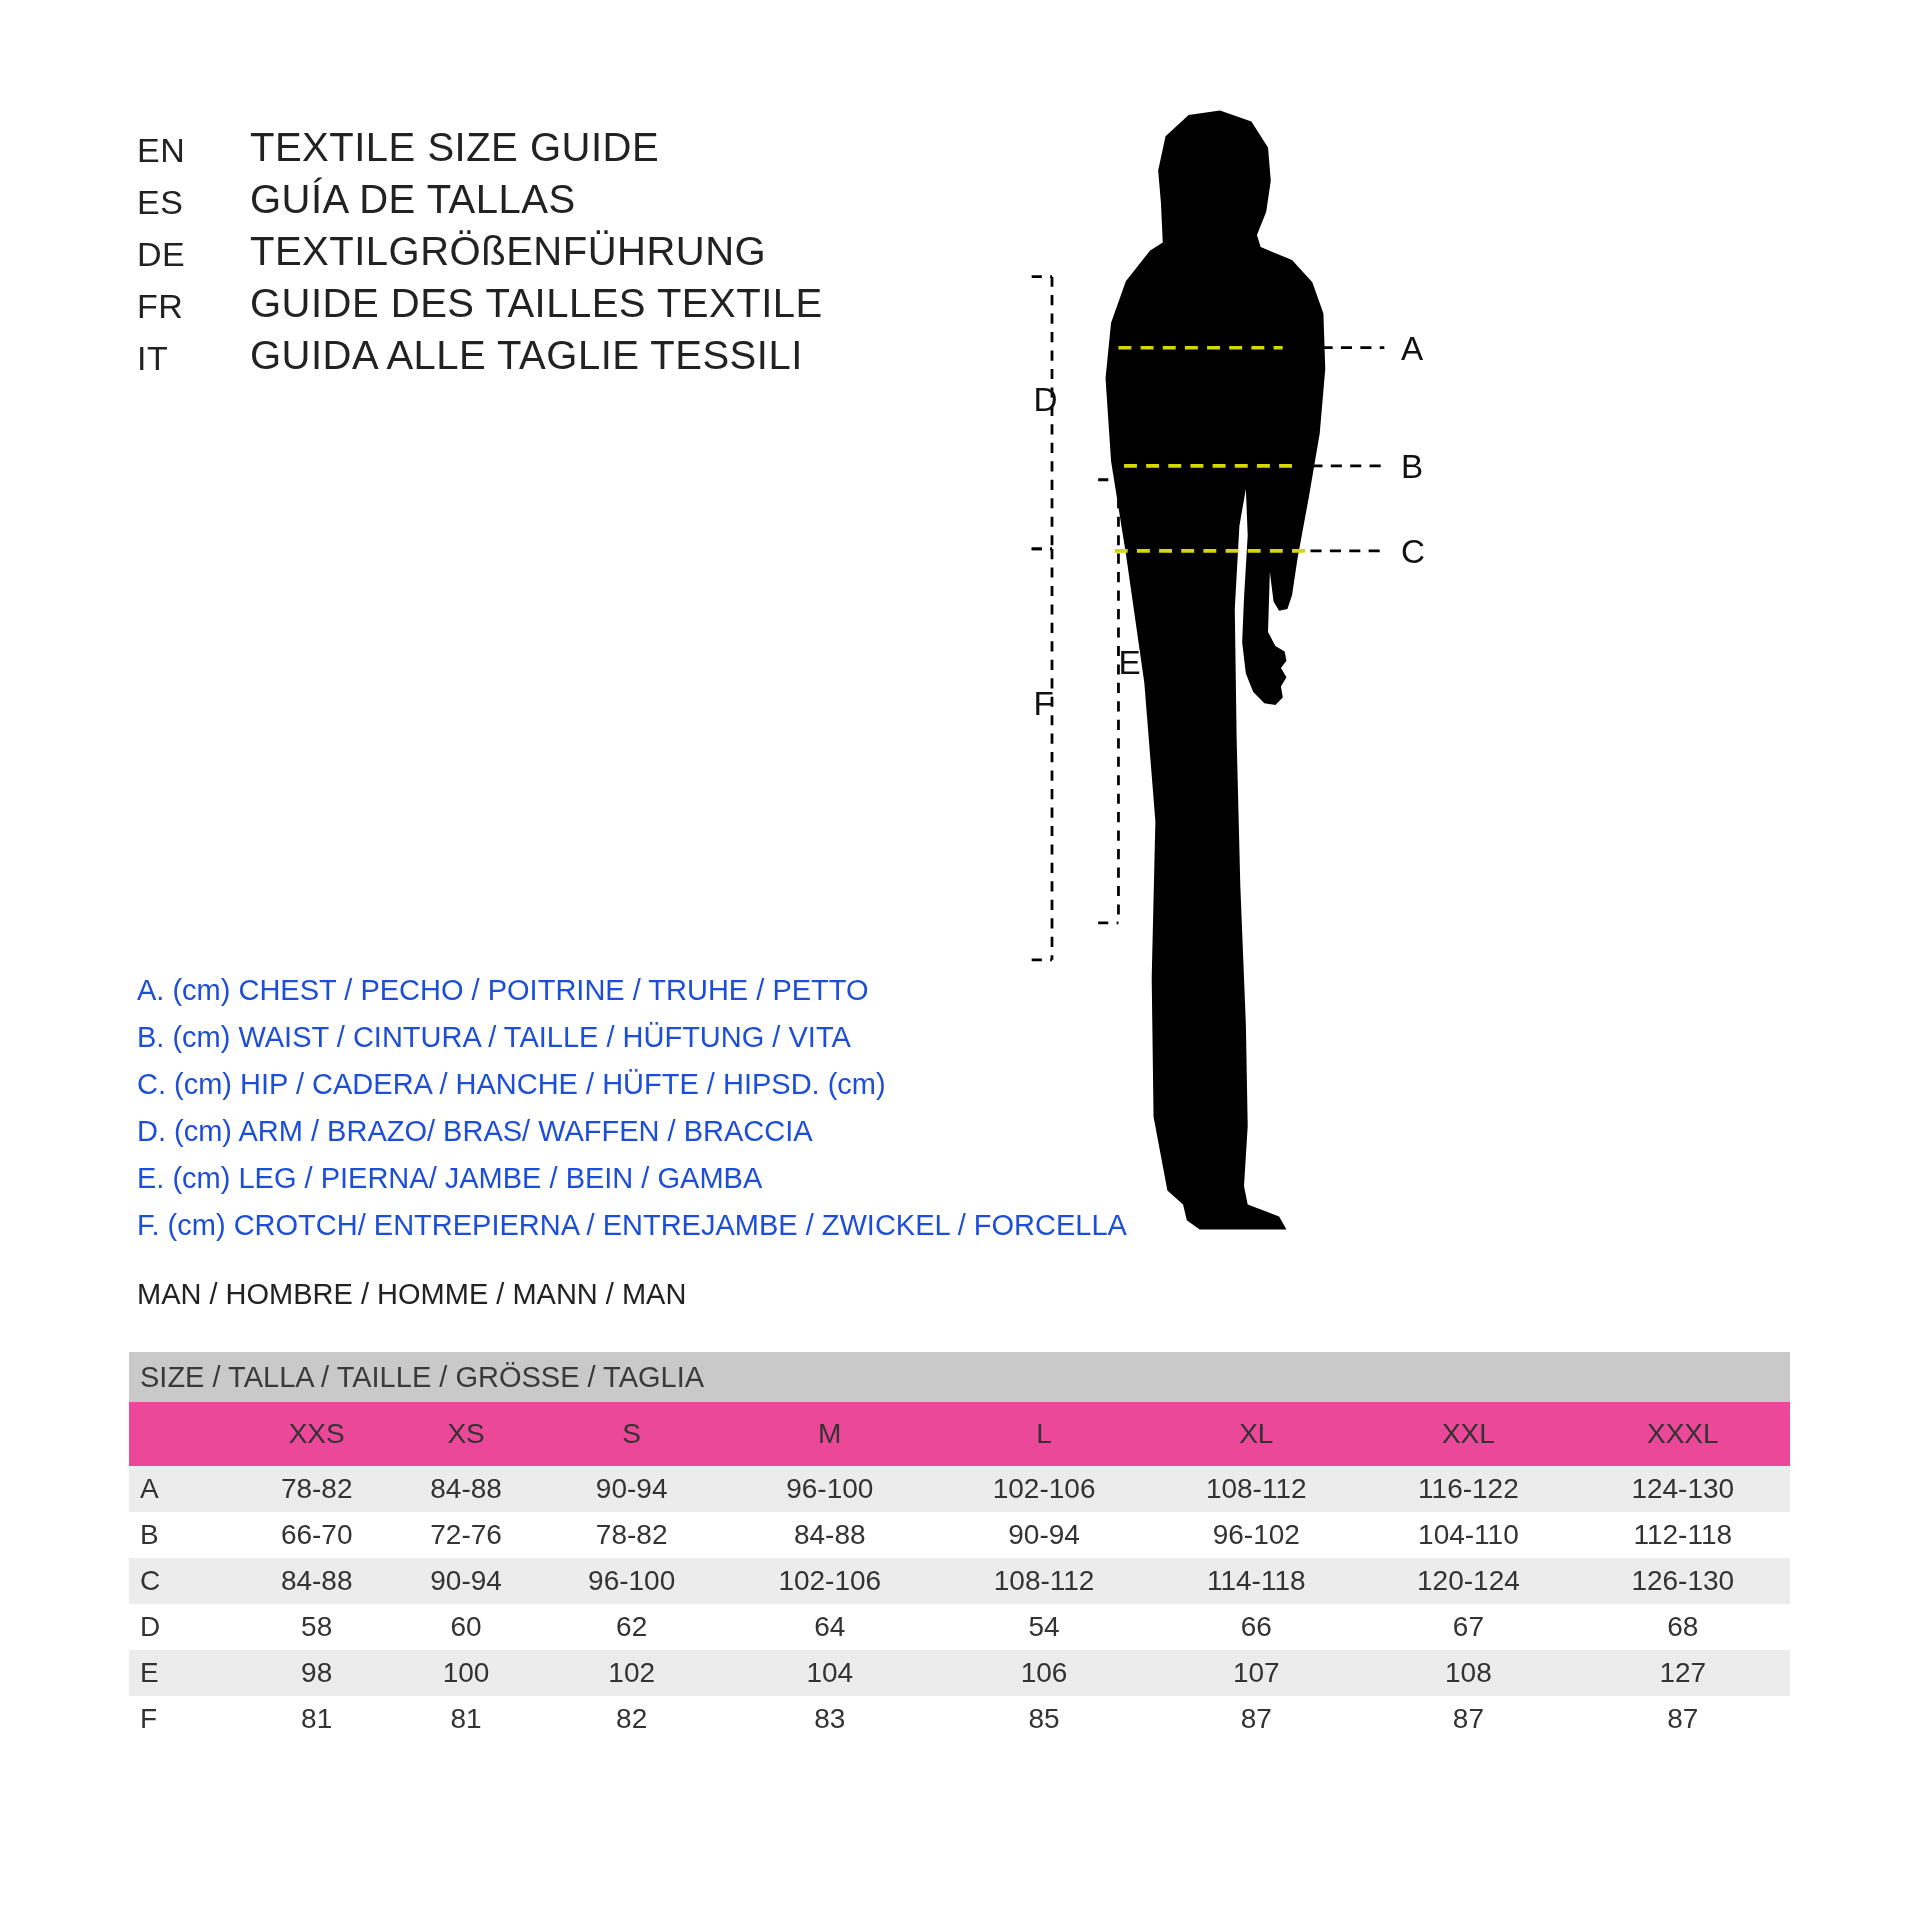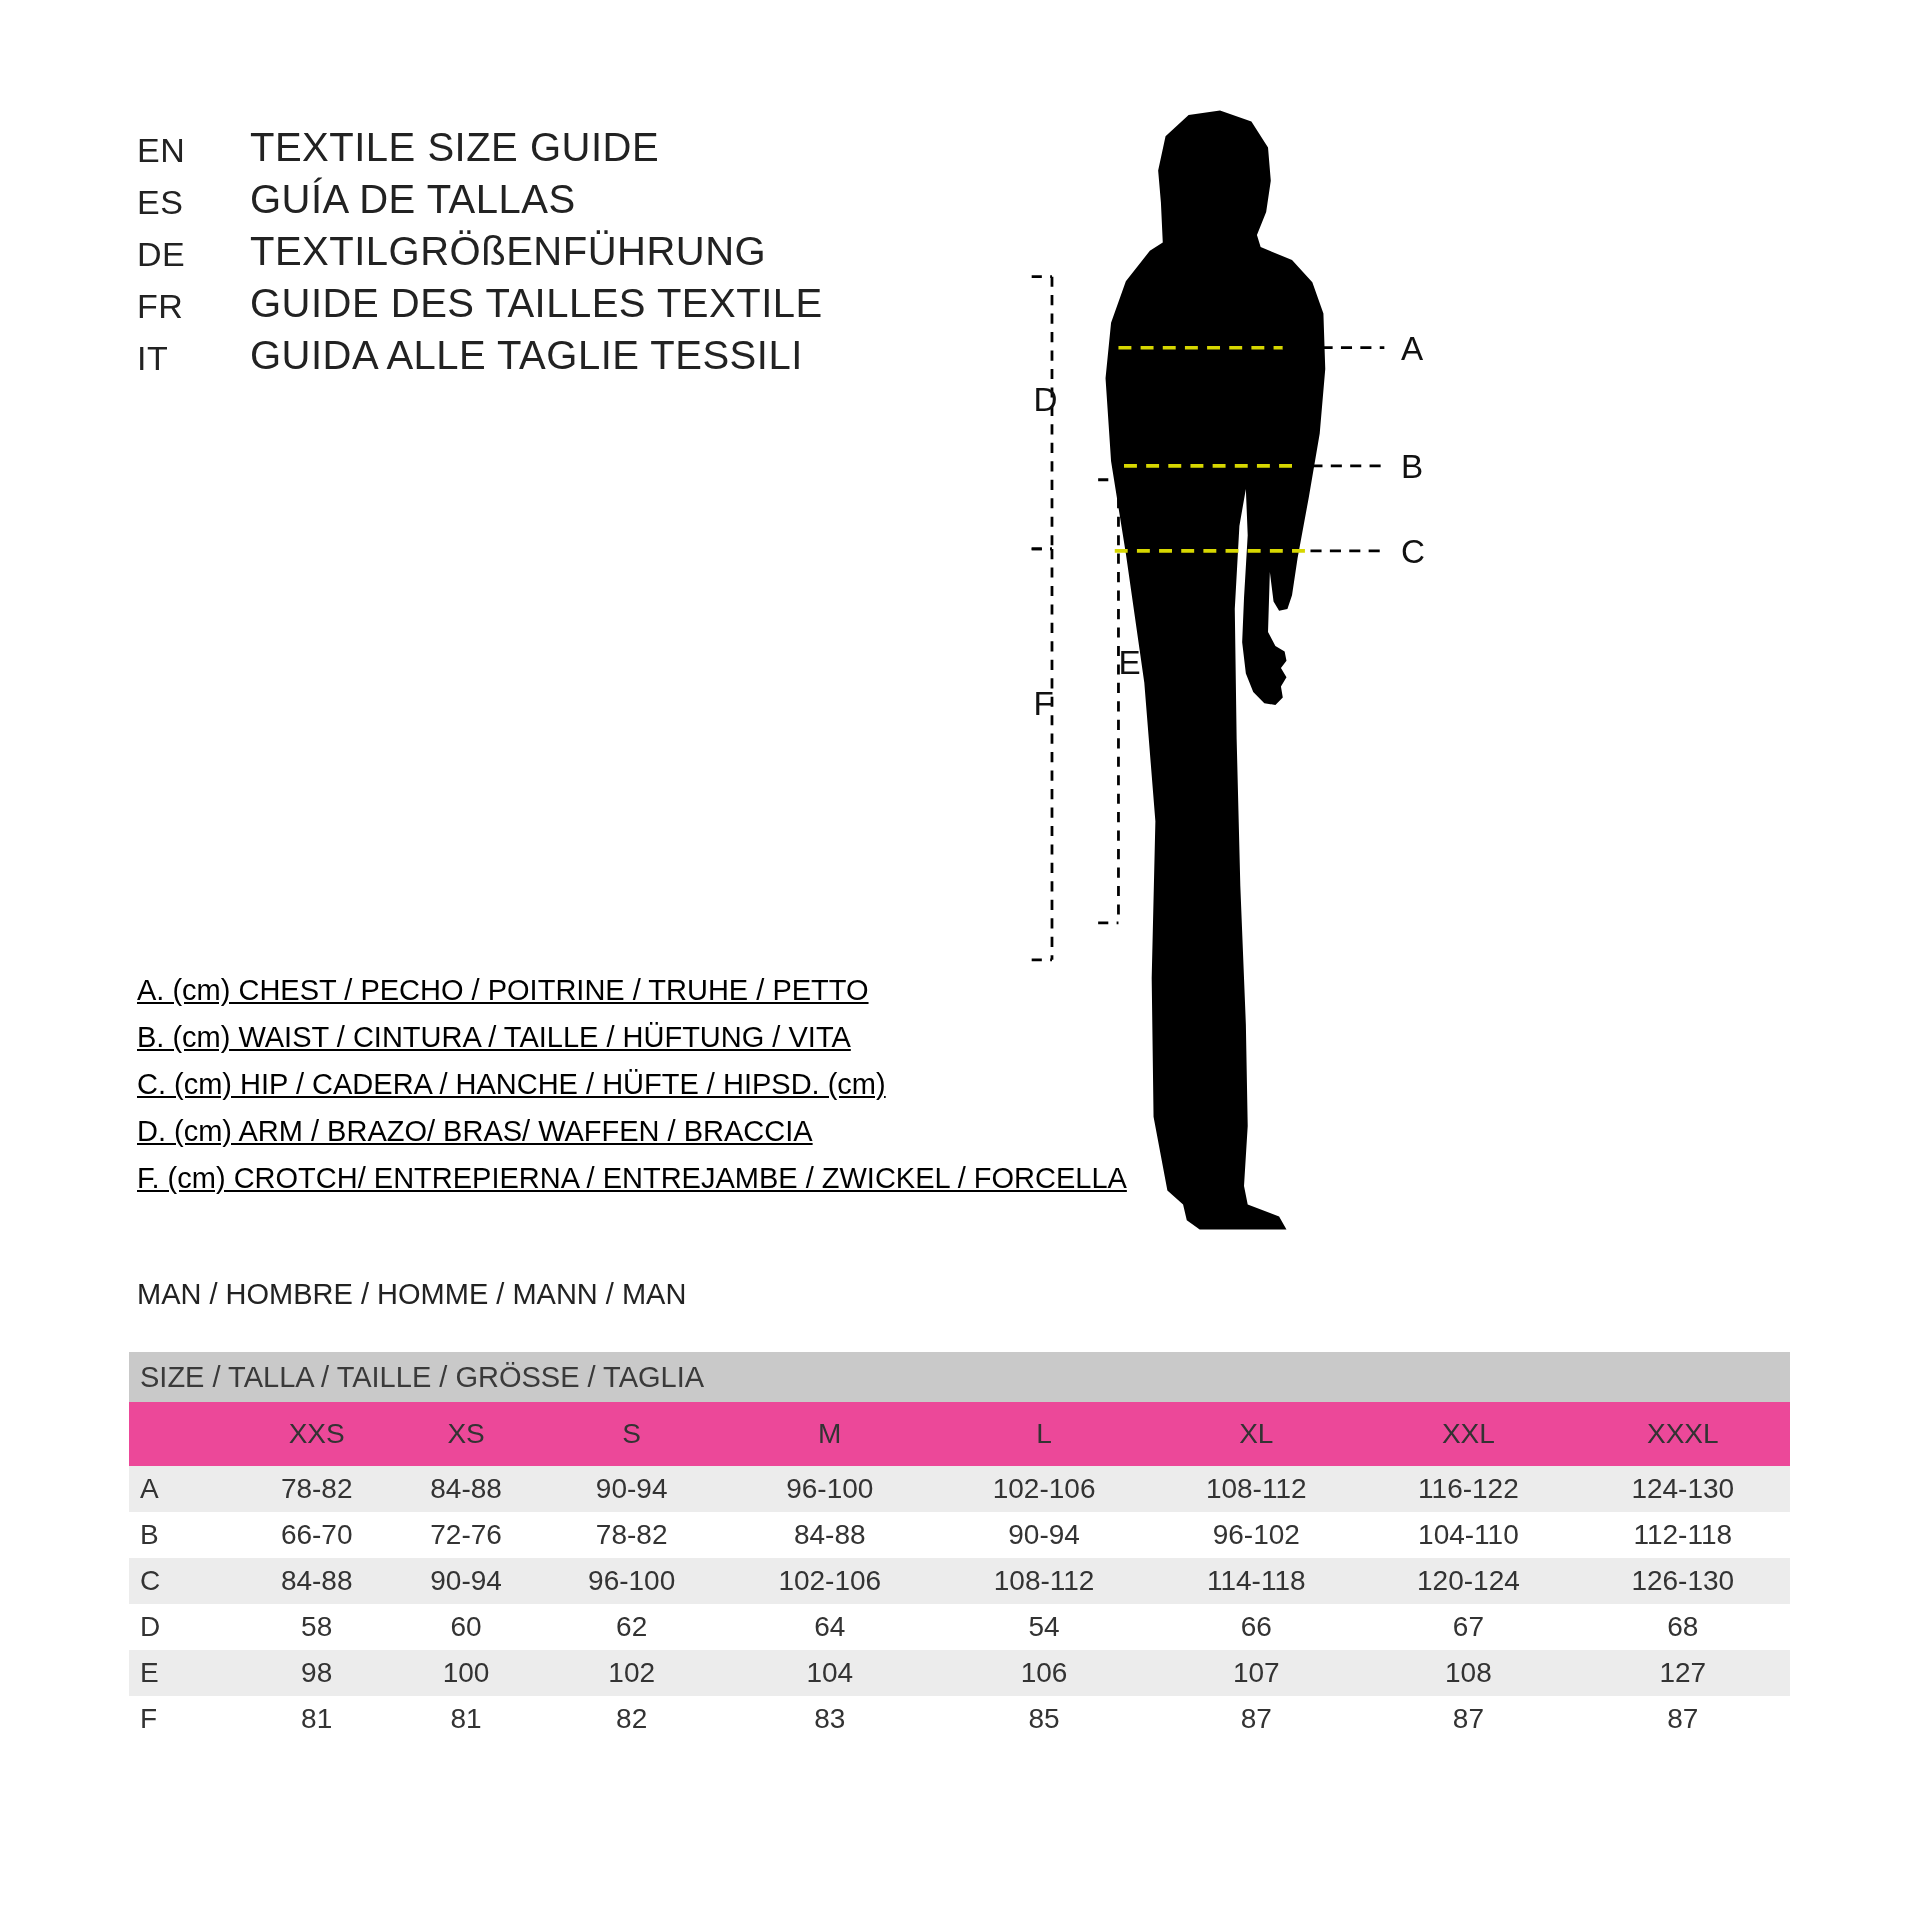--- a/index.html
+++ b/index.html
@@ -44,23 +44,22 @@
   
   #legend-block {
     position: absolute;
     left: 137px;
     top: 967px;
     width: 1108px;
   }
   .legend-row {
     font-size: 29px;
     line-height: 47px;
-    color: #000000;
+    color: #1d4ed8;
     white-space: nowrap;
-    text-decoration: underline;
   }
 
   #gender-line {
     position: absolute;
     left: 137px;
     top: 1278px;
     font-size: 29px;
     color: #222;
     white-space: nowrap;
   }
@@ -144,20 +143,21 @@
     <div class="title-lang">IT</div>
     <div class="title-text">GUIDA ALLE TAGLIE TESSILI</div>
   </div>
 </div>
 
 <div id="legend-block">
   <div class="legend-row">A. (cm) CHEST / PECHO / POITRINE / TRUHE / PETTO</div>
   <div class="legend-row">B. (cm) WAIST / CINTURA / TAILLE / HÜFTUNG / VITA</div>
   <div class="legend-row">C. (cm) HIP / CADERA / HANCHE / HÜFTE / HIPSD. (cm)</div>
   <div class="legend-row">D. (cm) ARM / BRAZO/ BRAS/ WAFFEN / BRACCIA</div>
+  <div class="legend-row">E. (cm) LEG / PIERNA/ JAMBE / BEIN / GAMBA</div>
   <div class="legend-row">F. (cm) CROTCH/ ENTREPIERNA / ENTREJAMBE / ZWICKEL / FORCELLA</div>
 </div>
 
 <div id="gender-line">MAN / HOMBRE / HOMME / MANN / MAN</div>
 
 <div id="figure-area">
   <svg width="831" height="1154" viewBox="0 0 900 1250" xmlns="http://www.w3.org/2000/svg">
 
     <g>
       <path fill="#000000" d="

